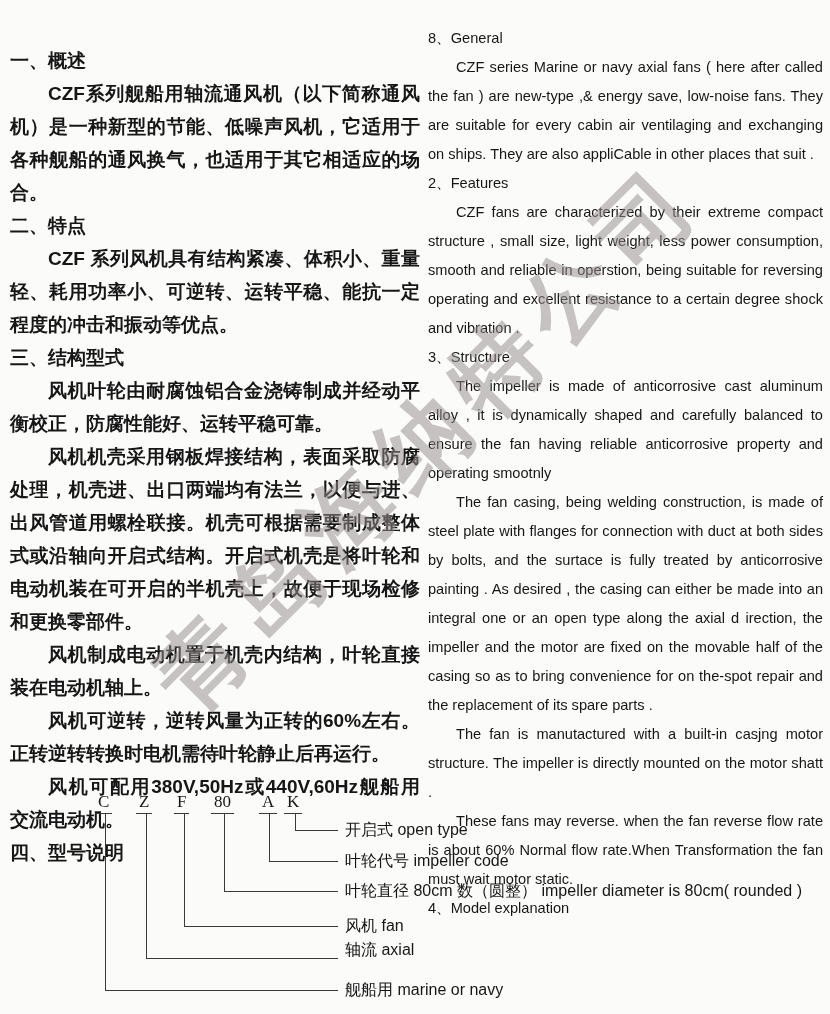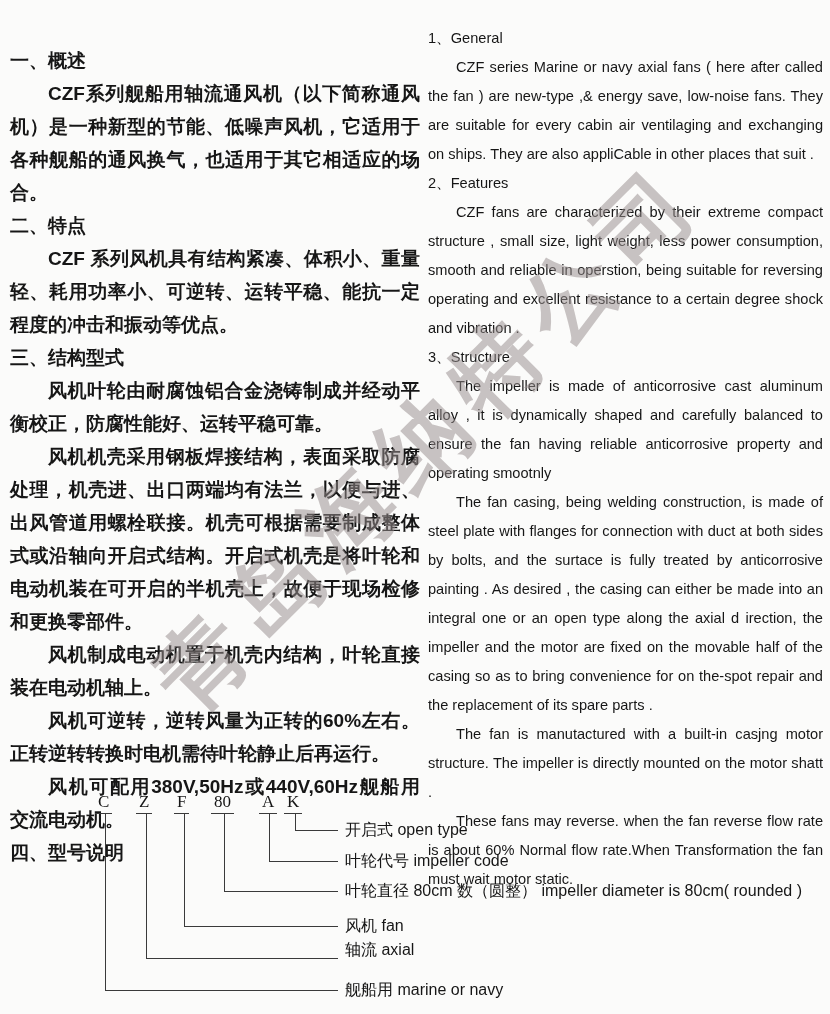--- a/index.html
+++ b/index.html
@@ -106,32 +106,33 @@
     <p>风机叶轮由耐腐蚀铝合金浇铸制成并经动平衡校正，防腐性能好、运转平稳可靠。</p>
     <p class="lp-g1">风机机壳采用钢板焊接结构，表面采取防腐处理，机壳进、出口两端均有法兰，以便与进、出风管道用螺栓联接。机壳可根据需要制成整体式或沿轴向开启式结构。开启式机壳是将叶轮和电动机装在可开启的半机壳上，故便于现场检修和更换零部件。</p>
     <p class="lp-g2">风机制成电动机置于机壳内结构，叶轮直接装在电动机轴上。</p>
     <p class="lp-g3">风机可逆转，逆转风量为正转的60%左右。正转逆转转换时电机需待叶轮静止后再运行。</p>
     <p class="lp-g4">风机可配用380V,50Hz或440V,60Hz舰船用交流电动机。</p>
 
     <h2 class="lh4">四、型号说明</h2>
   </div>
 
   <div class="col-right">
-    <h2>1、General</h2>
+    <h2>8、General</h2>
     <p>CZF series Marine or navy axial fans ( here after called the fan ) are new-type ,&amp; energy save, low-noise fans. They are suitable for every cabin air ventilaging and exchanging on ships. They are also appliCable in other places that suit .</p>
 
     <h2>2、Features</h2>
     <p>CZF fans are characterized by their extreme compact structure , small  size, light weight, less power consumption, smooth and reliable in operstion, being suitable for reversing operating and excellent resistance to a certain degree shock and vibration .</p>
 
     <h2>3、Structure</h2>
     <p>The impeller is made of anticorrosive cast aluminum alloy , it is dynamically shaped and carefully balanced to ensure the fan having reliable anticorrosive property and operating smootnly</p>
     <p>The fan casing, being welding construction, is made of steel plate with flanges for connection with duct at both sides by bolts, and the surtace is fully treated by anticorrosive painting . As desired , the casing can either be made into an integral one or an open type along the axial d irection, the impeller and the motor are fixed on the movable half of the casing so as to bring convenience for on the-spot repair and the replacement of its spare parts .</p>
     <p>The fan is manutactured with a built-in casjng motor structure. The impeller is directly mounted on the motor shatt .</p>
     <p class="rp-g1">These fans may reverse. when the fan reverse flow rate is about 60% Normal flow rate.When Transformation the fan must wait motor static.</p>
 
+    <h2 class="rh4">4、Model explanation</h2>
   </div>
 
   <div class="diagram">
     <span class="dletter dl-c">C</span>
     <span class="dletter dl-z">Z</span>
     <span class="dletter dl-f">F</span>
     <span class="dletter dl-80">80</span>
     <span class="dletter dl-a">A</span>
     <span class="dletter dl-k">K</span>
 

